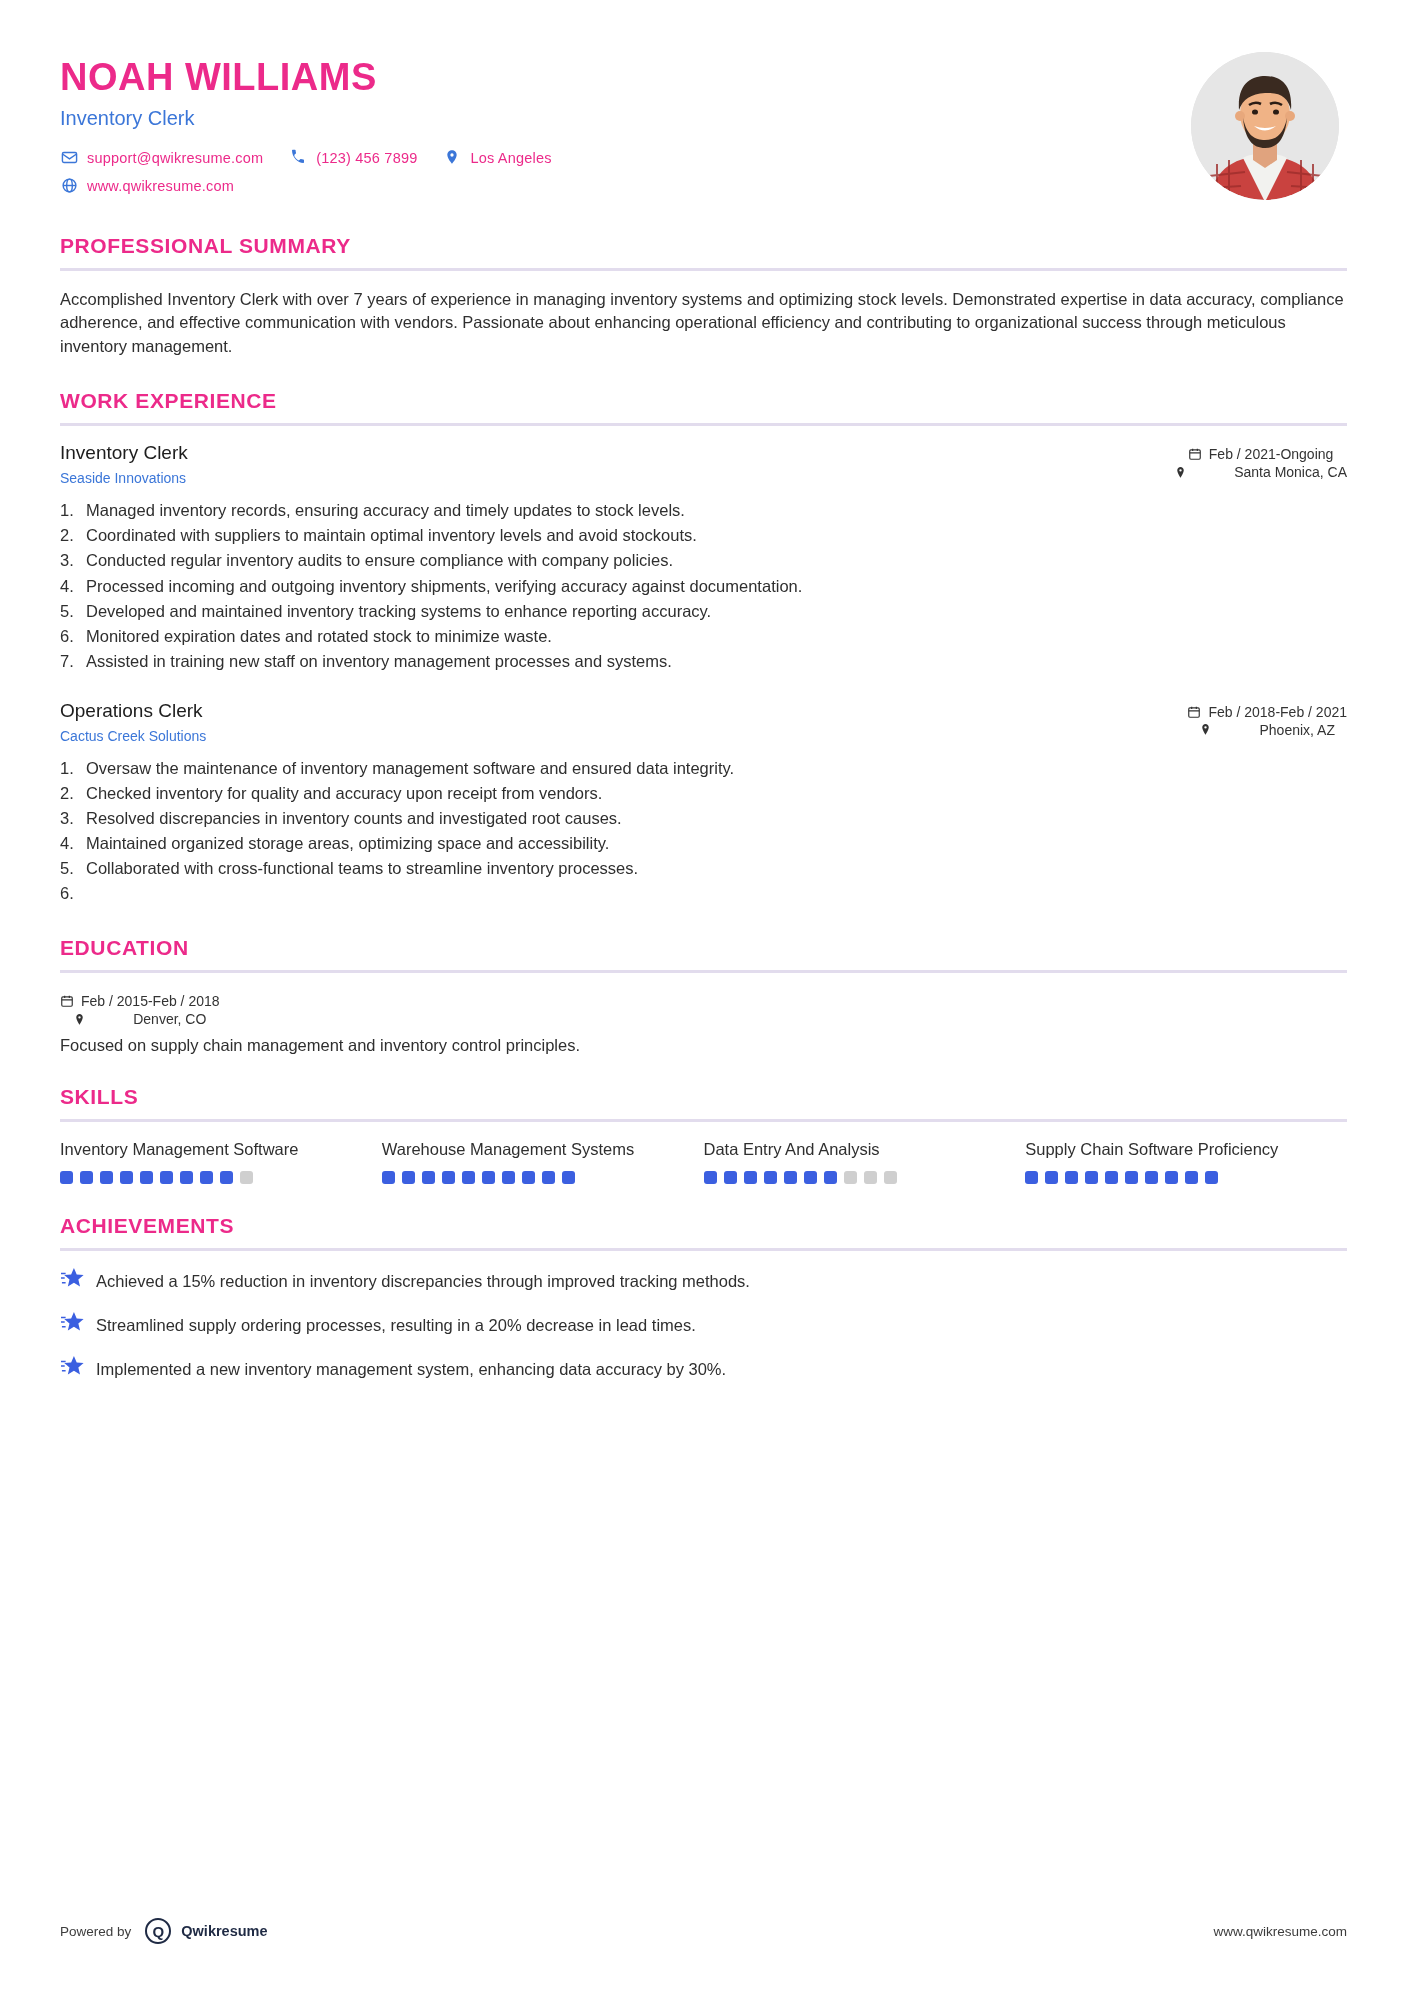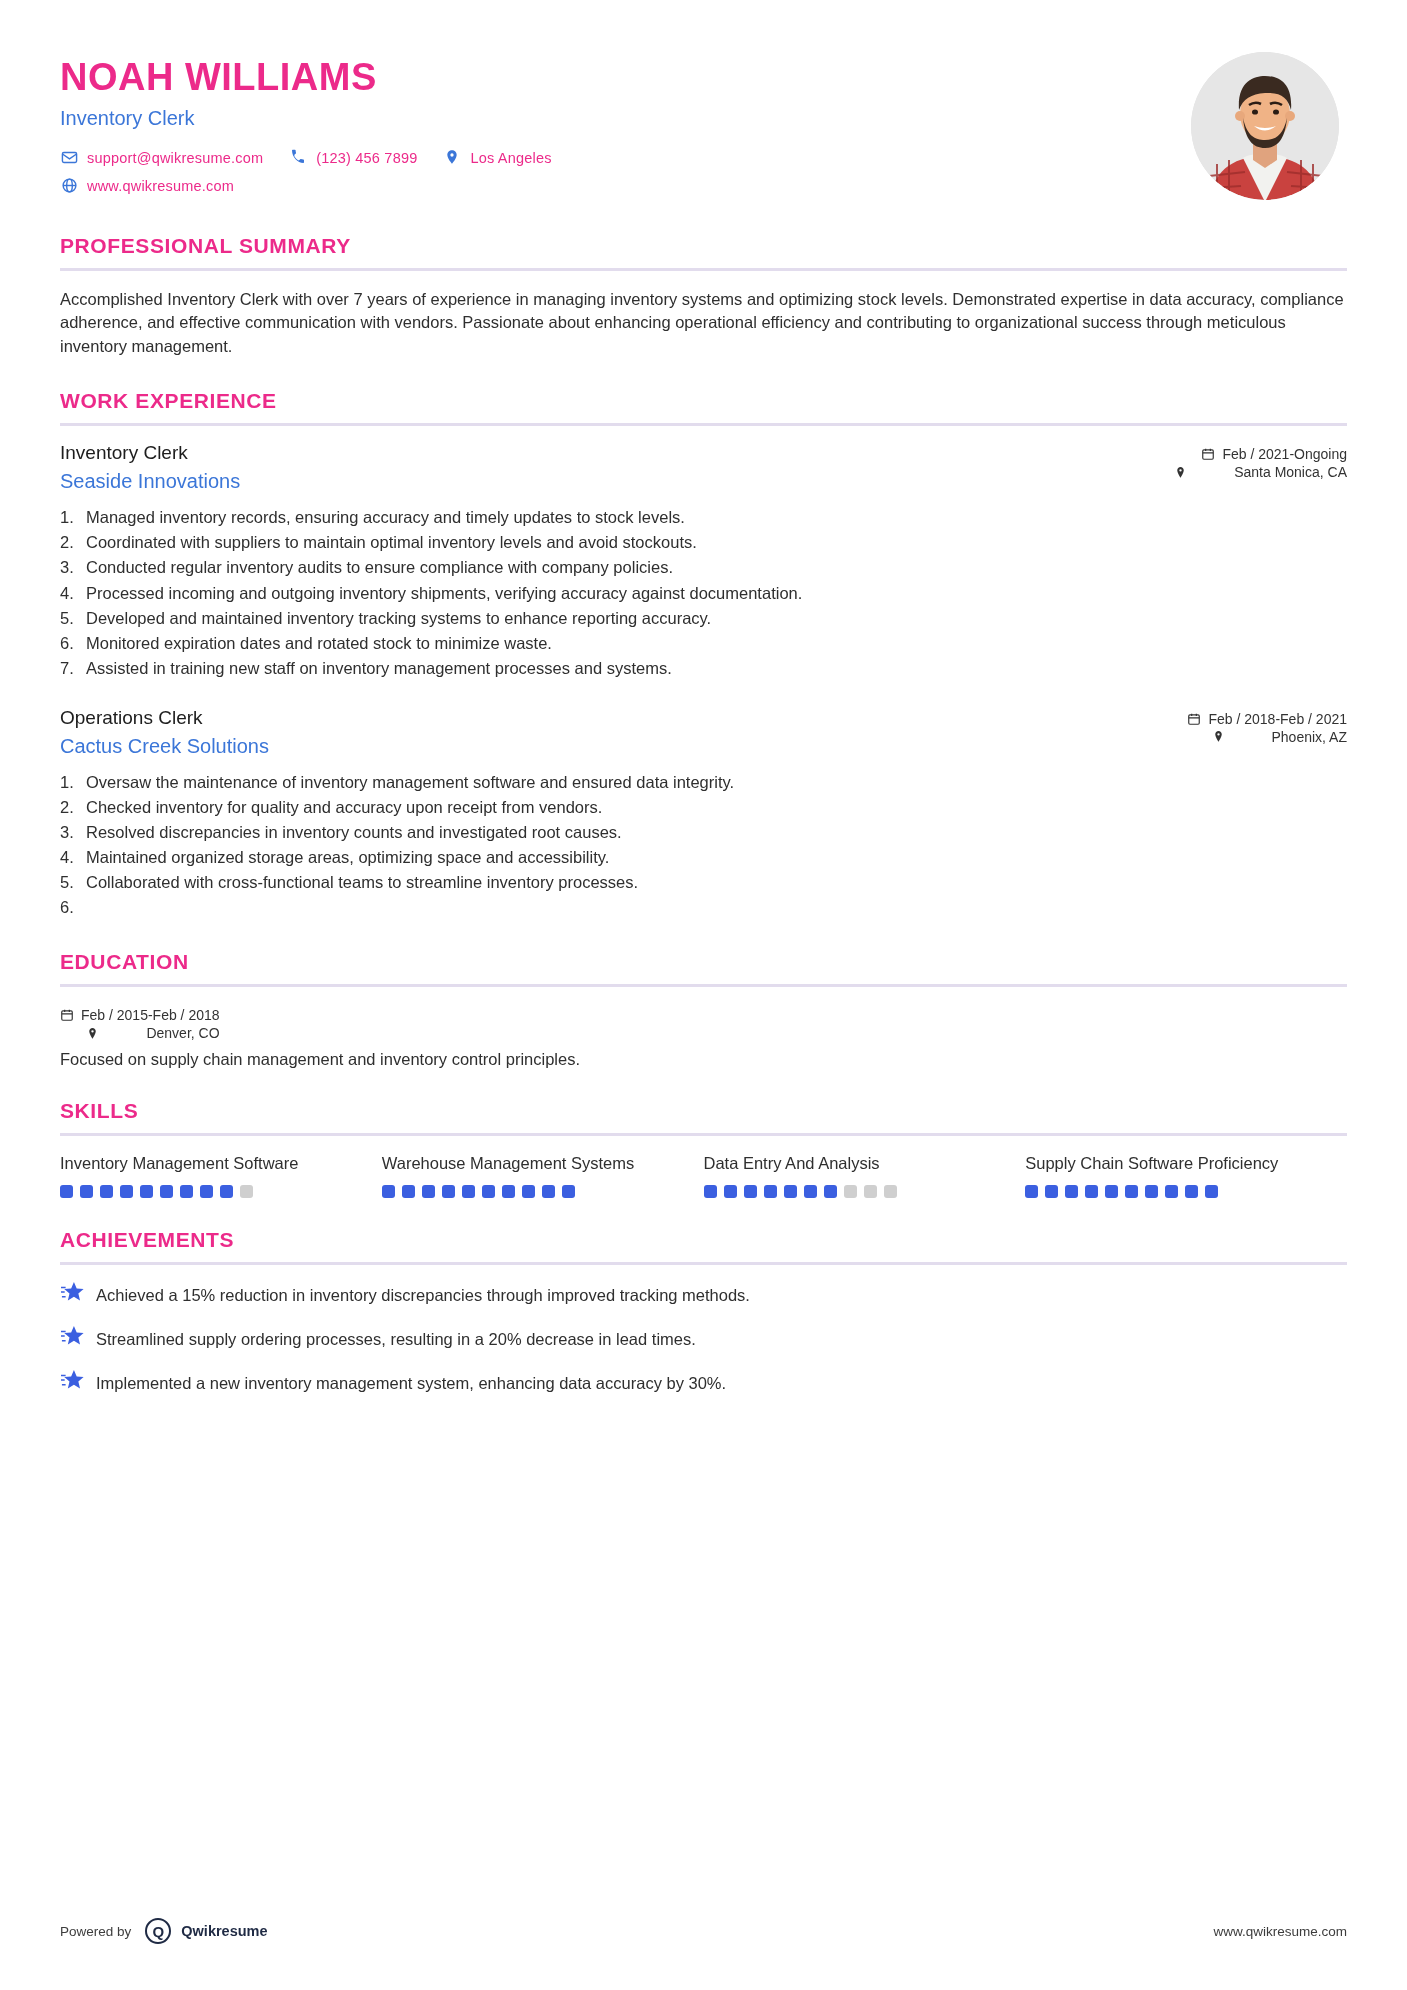--- a/index.html
+++ b/index.html
@@ -65,23 +65,23 @@
   .summary-text {
     font-size: 16.5px;
     line-height: 1.45;
     color:#2f2f2f;
   }
 
   
   .job { margin-bottom: 26px; }
   .job-head { display:flex; justify-content:space-between; align-items:flex-start; }
   .job-role { font-size: 19px; color:#1d1d1d; font-weight:500; }
-  .job-company { font-size: 20px; color:#3b76d8; margin-top: 6px; }
+  .job-company { font-size: 14px; color:#3b76d8; margin-top: 6px; }
   .job-meta { text-align:right; padding-top:4px; }
-  .meta-line { font-size: 14px; color:#333; display:flex; align-items:center; justify-content:flex-end; }
+  .meta-line { font-size: 14px; color:#333; display:flex; align-items:center; justify-content:center; }
   .meta-line + .meta-line { margin-top: 2px; gap: 40px; }
   .meta-line .ico { margin-right:7px; display:inline-flex; color:#333; }
   .bullets { margin: 12px 0 0 0; padding:0; list-style:none; }
   .bullets li {
     font-size: 16.5px;
     line-height: 1.52;
     color:#2f2f2f;
     display:flex;
   }
   .bullets li .num { width: 26px; flex:none; }

